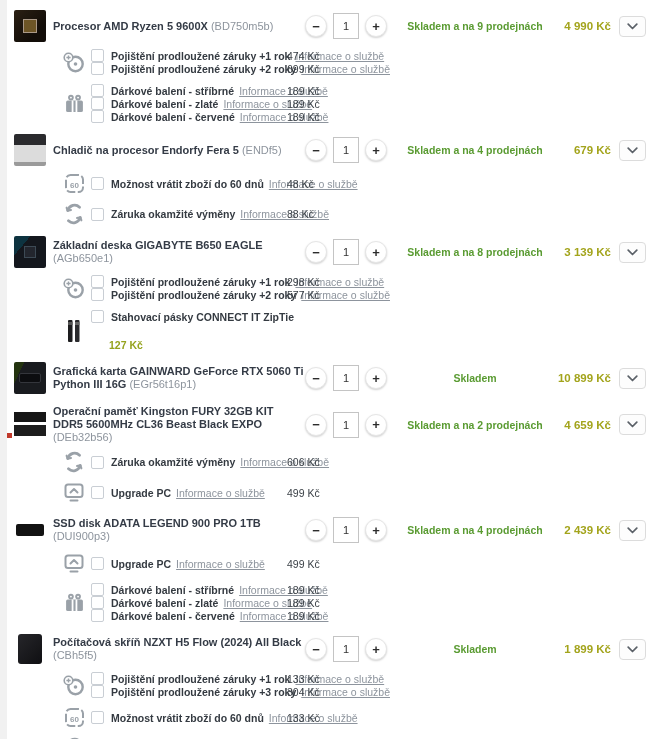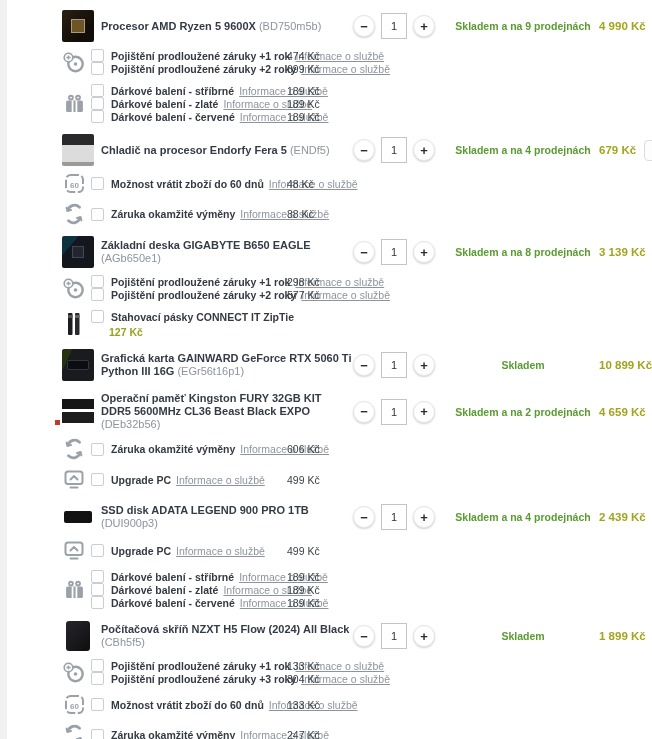--- a/index.html
+++ b/index.html
@@ -3,21 +3,21 @@
 <meta charset="utf-8">
 <style>
   html,body{margin:0;padding:0;}
   body{
     width:652px;height:739px;overflow:hidden;background:#fff;
     font-family:"Liberation Sans",sans-serif;color:#343a41;position:relative;
   }
   #left-strip{position:absolute;left:0;top:0;bottom:0;width:7px;background:#f1f1f1;}
   #cart-list{padding:8px 0 0 7px;}
   .product{margin-bottom:7px;}
-  .prow{display:flex;align-items:center;min-height:32px;padding:2px 6px 2px 7px;margin-bottom:5px;margin-left:48px;}
+  .prow{display:flex;align-items:center;min-height:32px;padding:2px 6px 2px 7px;margin-bottom:5px;}
   .thumb{width:32px;height:32px;flex:0 0 32px;margin-right:7px;position:relative;display:flex;align-items:center;justify-content:center;border-radius:2px;}
   .thumb-cpu{background:linear-gradient(135deg,#2b2014 0%,#120d08 70%);}
   .thumb-cpu::after{content:"";width:12px;height:12px;background:#6d5526;border:1px solid #a98;}
   .thumb-cooler{background:linear-gradient(180deg,#2a2a2d 0 34%,#dcdcdc 34% 86%,#9a9a9a 86%);}
   .thumb-mobo{background:linear-gradient(130deg,#0d3340 0 28%,#14171d 28%);}
   .thumb-mobo::after{content:"";width:10px;height:10px;background:#23262e;border:1px solid #3d4a55;}
   .thumb-gpu{background:linear-gradient(115deg,#23330f 0 22%,#191b1f 22%);}
   .thumb-gpu::after{content:"";width:20px;height:8px;background:#0c0d10;border-radius:2px;border:1px solid #34363c;}
   .thumb-ram{background:linear-gradient(180deg,#fff 0 3px,#161616 3px 13px,#fff 13px 16px,#1d1d1d 16px 27px,#fff 27px);}
   .thumb-ram::before{content:"";position:absolute;left:-7px;bottom:3px;width:5px;height:5px;background:#c0392b;}
@@ -40,21 +40,21 @@
           display:flex;align-items:center;justify-content:center;cursor:pointer;padding:0;}
   .services{padding-left:56px;}
   .sgroup{display:flex;align-items:center;margin-bottom:9px;}
   .sicon{width:22px;flex:0 0 22px;margin-right:6px;display:flex;justify-content:center;color:#9aa1a8;}
   .sitems{flex:1;}
   .sitem{display:flex;align-items:center;position:relative;height:13px;font-size:10.5px;}
   .cb{width:11px;height:11px;flex:0 0 11px;border:1px solid #c9ced4;border-radius:2px;background:#fff;margin-right:7px;cursor:pointer;}
   .slabel{font-weight:bold;color:#343a41;margin-right:5px;white-space:nowrap;}
   .info{color:#8d949d;text-decoration:underline;cursor:pointer;white-space:nowrap;}
   .sprice{position:absolute;left:196px;color:#3b4147;white-space:nowrap;}
-  .sprice-below{font-size:10.5px;font-weight:bold;color:#95a31e;margin:3px 0 0 18px;}
+  .sprice-below{font-size:10.5px;font-weight:bold;color:#95a31e;margin:16px 0 0 18px;}
   svg{display:block;}
 </style>
 </head>
 <body>
 
 <div id="left-strip"></div>
 <div id="cart-list">
     <div class="product">
       <div class="prow">
         <div class="thumb thumb-cpu"></div>

